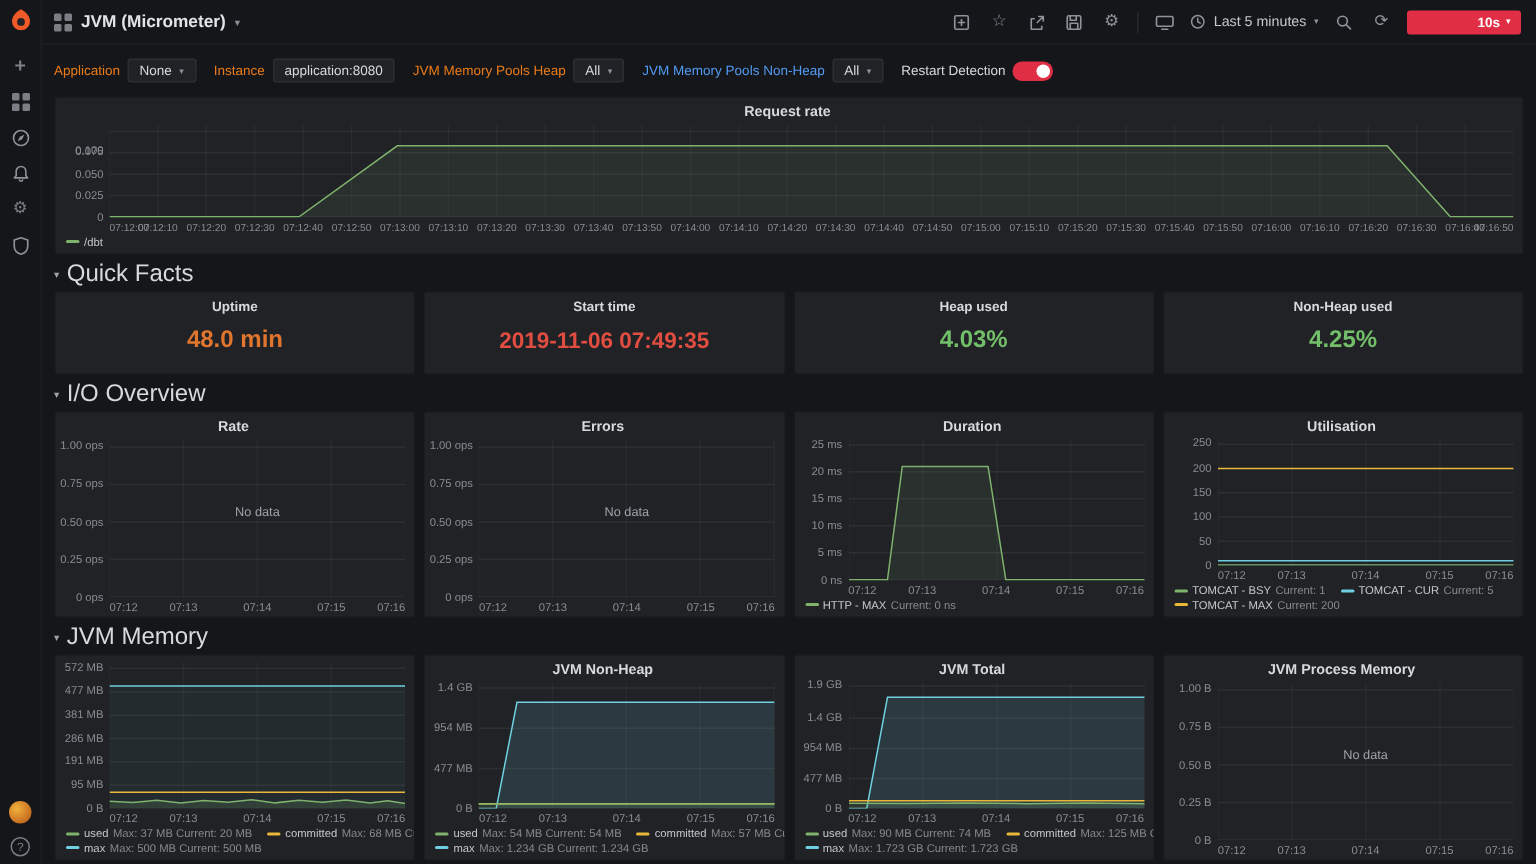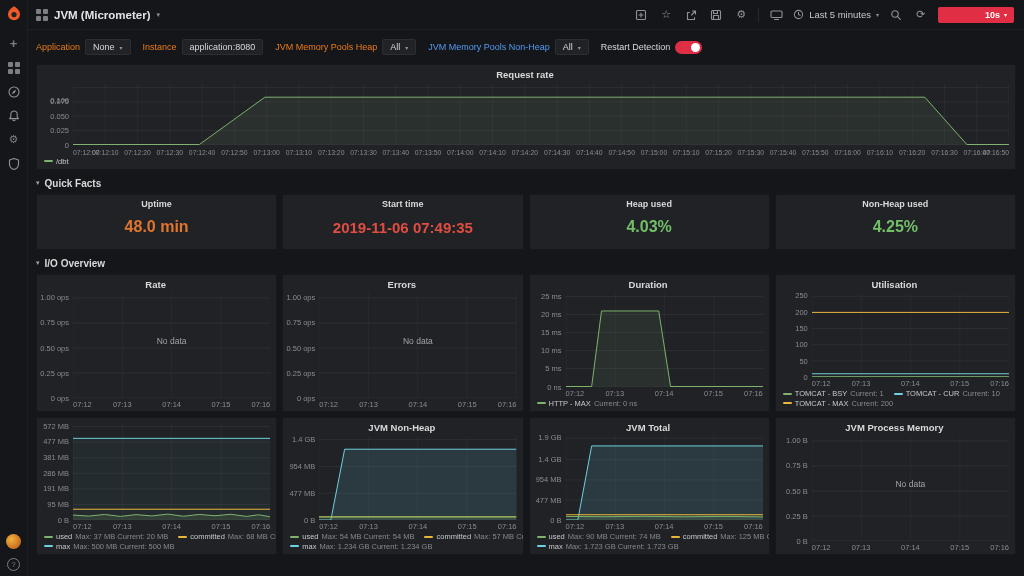--- a/index.html
+++ b/index.html
@@ -39,21 +39,21 @@
   .f-box{display:flex;align-items:center;gap:5px;background:#202226;border:1px solid #2c2e33;border-radius:2px;padding:2px 7px;font-size:9px;color:#d8d9da;cursor:pointer;white-space:nowrap}
   .f-caret{font-size:6px;color:#8e9299}
   .switch{width:27px;height:13px;border-radius:7px;position:relative;cursor:pointer}
   .switch .knob{position:absolute;right:2px;top:2px;width:9px;height:9px;border-radius:50%;background:#fff}
 
   .row{display:flex;gap:5px;margin-bottom:5px;flex:0 0 auto}
   .panel{background:#202226;border:1px solid #17181b;border-radius:2px;overflow:hidden}
 
   .section-header{display:flex;align-items:center;gap:5px;height:16px;flex:0 0 16px;margin-bottom:3px;cursor:pointer}
   .sh-chev{font-size:7px;color:#9fa3a8}
-  .sh-title{font-size:10px;font-weight:bold;color:#d8d9da}
+  .sh-title{font-size:16px;font-weight:normal;color:#d8d9da}
 
   
   .stat-panel{flex:1;height:56px;display:flex;flex-direction:column;padding:4px;min-width:0}
   .stat-title{text-align:center;font-size:9px;font-weight:bold;color:#d8d9da}
   .stat-value{flex:1;display:flex;align-items:center;justify-content:center;font-size:16px;font-weight:bold;white-space:nowrap}
 
   
   .graph-panel{flex:1;min-width:0;height:138px;display:flex;flex-direction:column;padding:3px 6px 2px 4px}
   .graph-panel.wide{height:106px}
   .g-title{text-align:center;font-size:9.5px;font-weight:bold;color:#d8d9da;flex:0 0 14px;line-height:14px;cursor:pointer}
@@ -494,34 +494,38 @@
             <div class="legend">
               <div class="legend-row">
                 <span class="legend-item">
                   <span class="legend-swatch" style="background: rgb(126, 178, 109);"></span>
                   <span class="legend-name">TOMCAT - BSY</span>
                   <span class="legend-vals">Current: 1</span>
                 </span>
                 <span class="legend-item">
                   <span class="legend-swatch" style="background: rgb(110, 208, 224);"></span>
                   <span class="legend-name">TOMCAT - CUR</span>
-                  <span class="legend-vals">Current: 10</span>
+                  <span class="legend-vals">Current: 5</span>
                 </span>
               </div>
               <div class="legend-row">
                 <span class="legend-item">
                   <span class="legend-swatch" style="background: rgb(234, 184, 57);"></span>
                   <span class="legend-name">TOMCAT - MAX</span>
                   <span class="legend-vals">Current: 200</span>
                 </span>
               </div>
             </div>
           </div>
         </div>
 
+      <div class="section-header">
+        <span class="sh-chev">▾</span>
+        <span class="sh-title">JVM Memory</span>
+      </div>
       <div class="row">
           <div class="panel graph-panel">
             <div class="plot-row">
               <div class="y-axis">
                 <span style="top: 4.67%;">572 MB</span>
                 <span style="top: 20.5%;">477 MB</span>
                 <span style="top: 36.5%;">381 MB</span>
                 <span style="top: 52.33%;">286 MB</span>
                 <span style="top: 68.17%;">191 MB</span>
                 <span style="top: 84.17%;">95 MB</span>

